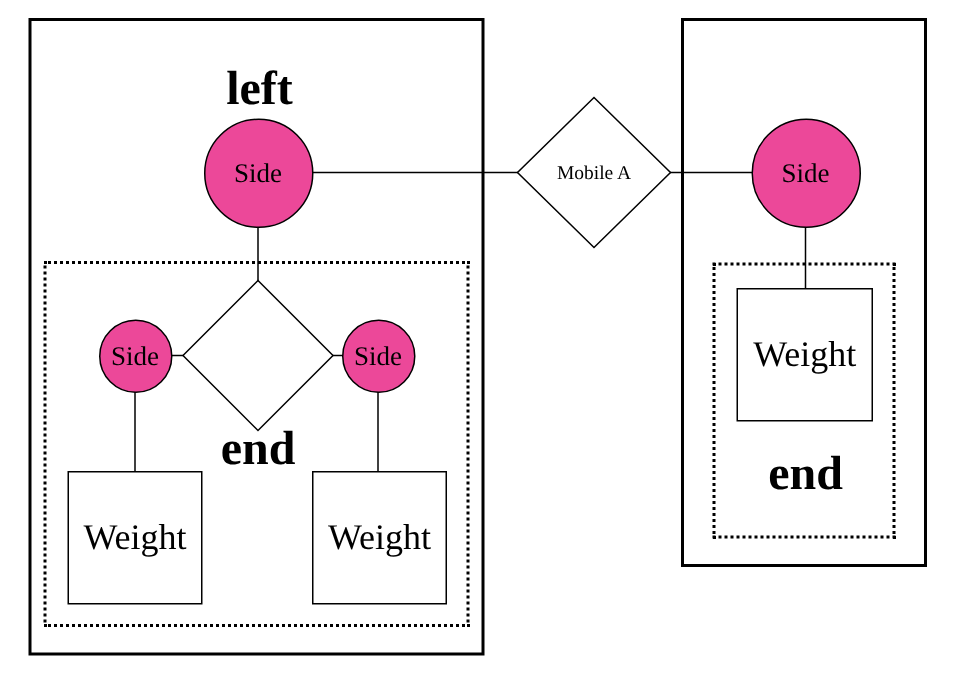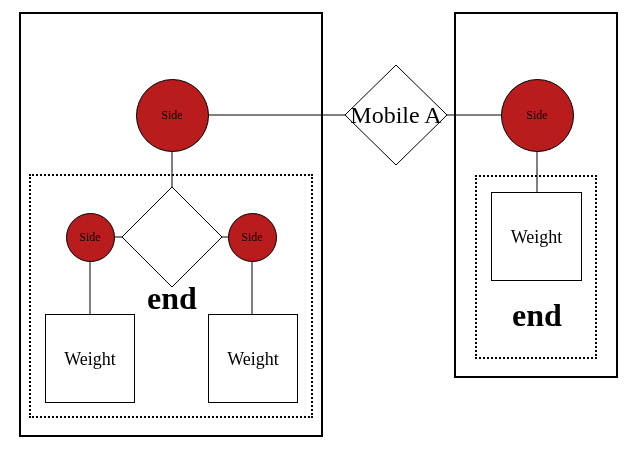--- a/index.html
+++ b/index.html
@@ -26,50 +26,50 @@
   .overlay {
     position: absolute;
     left: 0;
     top: 0;
   }
   .circle {
     position: absolute;
     box-sizing: border-box;
     border: 1px solid #000000;
     border-radius: 50%;
-    background: #b91c1c;
+    background: #ec4899;
     display: flex;
     align-items: center;
     justify-content: center;
-    font-size: 12px;
+    font-size: 18px;
     line-height: 1;
   }
   .square {
     position: absolute;
     box-sizing: border-box;
     border: 1px solid #000000;
     background: #ffffff;
     display: flex;
     align-items: center;
     justify-content: center;
-    font-size: 18px;
+    font-size: 24px;
     line-height: 1;
   }
   .lbl {
     position: absolute;
     transform: translate(-50%, -50%);
     white-space: nowrap;
     line-height: 1;
   }
   .lbl.bold {
     font-weight: 700;
     font-size: 32px;
   }
   .lbl.node {
-    font-size: 24px;
+    font-size: 13px;
   }
 </style>
 </head>
 <body>
 
 <div class="canvas">
 
   <div class="box solid" style="left:19px; top:12px; width:304px; height:425px;"></div>
   <div class="box solid" style="left:454px; top:12px; width:164px; height:366px;"></div>
 
@@ -103,18 +103,19 @@
   <div class="square" style="left:45px; top:314px; width:90px; height:89px;">
     <span>Weight</span>
   </div>
   <div class="square" style="left:208px; top:314px; width:90px; height:89px;">
     <span>Weight</span>
   </div>
   <div class="square" style="left:491px; top:192px; width:91px; height:89px;">
     <span>Weight</span>
   </div>
 
+  <div class="lbl bold" style="left:173px; top:58px;">left</div>
   <div class="lbl bold" style="left:172px; top:298px;">end</div>
   <div class="lbl bold" style="left:537px; top:315px;">end</div>
 
   <div class="lbl node" style="left:396px; top:115px;">Mobile A</div>
 
 </div>
 
 </body></html>

